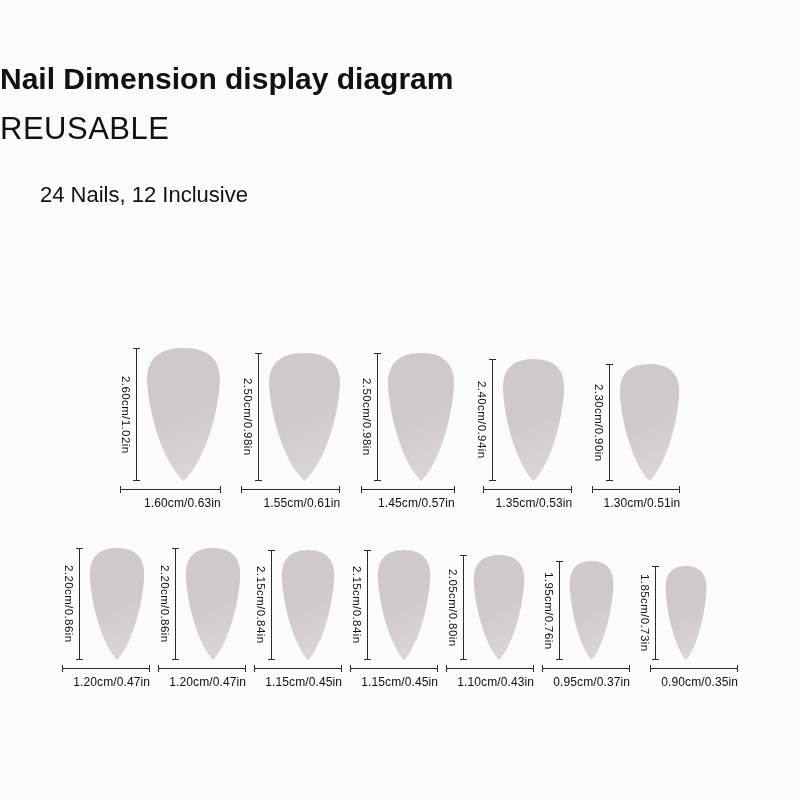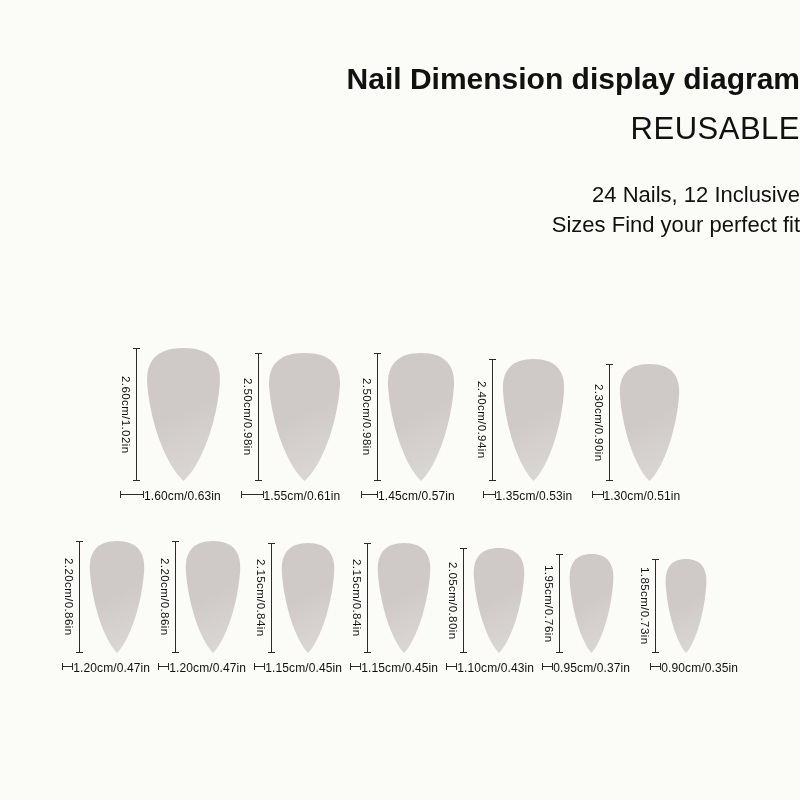--- a/index.html
+++ b/index.html
@@ -11,21 +11,21 @@
     height: 800px;
     background: #fbfbf8;
     font-family: "Liberation Sans", sans-serif;
     color: #111111;
     overflow: hidden;
     position: relative;
   }
 
   
   .header {
-    text-align: right;
+    text-align: left;
     padding-top: 62px;
   }
   .title {
     font-size: 30px;
     font-weight: bold;
     letter-spacing: 0px;
     line-height: 1.15;
     margin: 0;
   }
   .subtitle {
@@ -34,21 +34,21 @@
     line-height: 1.15;
     margin: 14px 0 18px 0;
     letter-spacing: 0.5px;
   }
   .tagline {
     font-size: 22px;
     font-weight: normal;
     line-height: 1.35;
     margin: 34px 0 0 0;
   }
-  .tagline-line { display: block; }
+  .tagline-line { display: block; padding-left: 40px; }
 
   
   .rows {
     position: absolute;
     top: 348px;
     left: 0;
     width: 800px;
   }
   .nail-row {
     display: flex;
@@ -116,22 +116,22 @@
 
   
   .nail {
     display: block;
   }
 
   
   .hdim {
     margin-top: 5px;
     display: flex;
-    flex-direction: row;
-    align-items: center;
+    flex-direction: column;
+    align-items: flex-end;
   }
   .hdim-line {
     position: relative;
     height: 7px;
   }
   .hdim-line::before {
     content: "";
     position: absolute;
     top: 3px;
     left: 0;
@@ -157,21 +157,20 @@
   }
 </style>
 </head>
 <body>
 
 <div class="header">
   <h1 class="title">Nail Dimension display diagram</h1>
   <div class="subtitle">REUSABLE</div>
   <div class="tagline">
     <span class="tagline-line">24 Nails, 12 Inclusive</span>
-    <span class="tagline-line">Sizes Find your perfect fit</span>
   </div>
 </div>
 
 <div class="rows">
   <div class="nail-row row-1">
       <div class="nail-cell">
         <div class="cell-top">
           <div class="vdim">
             <div class="vdim-label">2.60cm/1.02in</div>
             <div class="vdim-line" style="height:133px">

